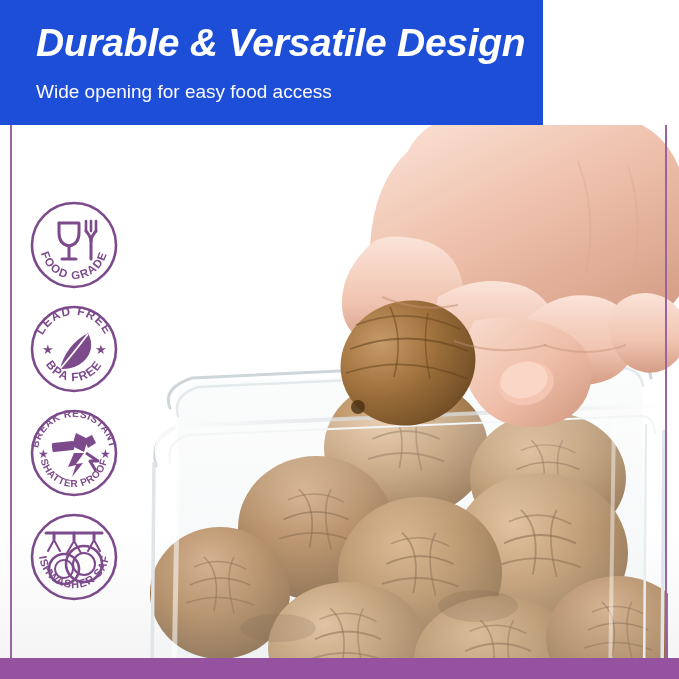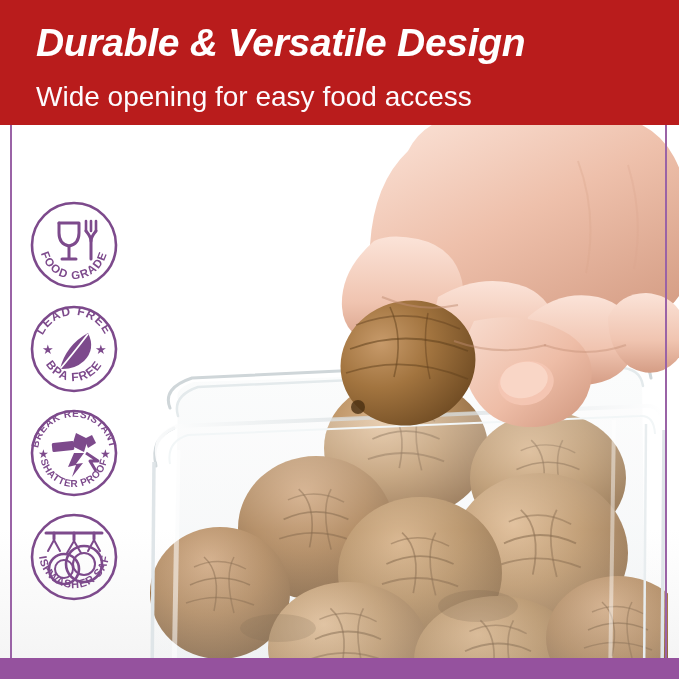--- a/index.html
+++ b/index.html
@@ -16,42 +16,42 @@
     width: 679px;
     height: 679px;
     overflow: hidden;
     background: #ffffff;
   }
 
   
   .header-band {
     position: absolute;
     left: 0; top: 0;
-    width: 679px;
+    width: 543px;
     height: 125px;
-    background: #b91c1c;
+    background: #1d4ed8;
     overflow: hidden;
   }
   .header-title {
     position: absolute;
     left: 36px;
     top: 23px;
     font-size: 39px;
     font-weight: bold;
     font-style: italic;
     color: #ffffff;
     letter-spacing: -0.3px;
     white-space: nowrap;
     line-height: 1.05;
   }
   .header-subtitle {
     position: absolute;
     left: 36px;
     top: 82px;
-    font-size: 28px;
+    font-size: 19px;
     font-weight: normal;
     color: #fdfbfe;
     white-space: nowrap;
     line-height: 1.1;
   }
 
   
   .footer-band {
     position: absolute;
     left: 0;

